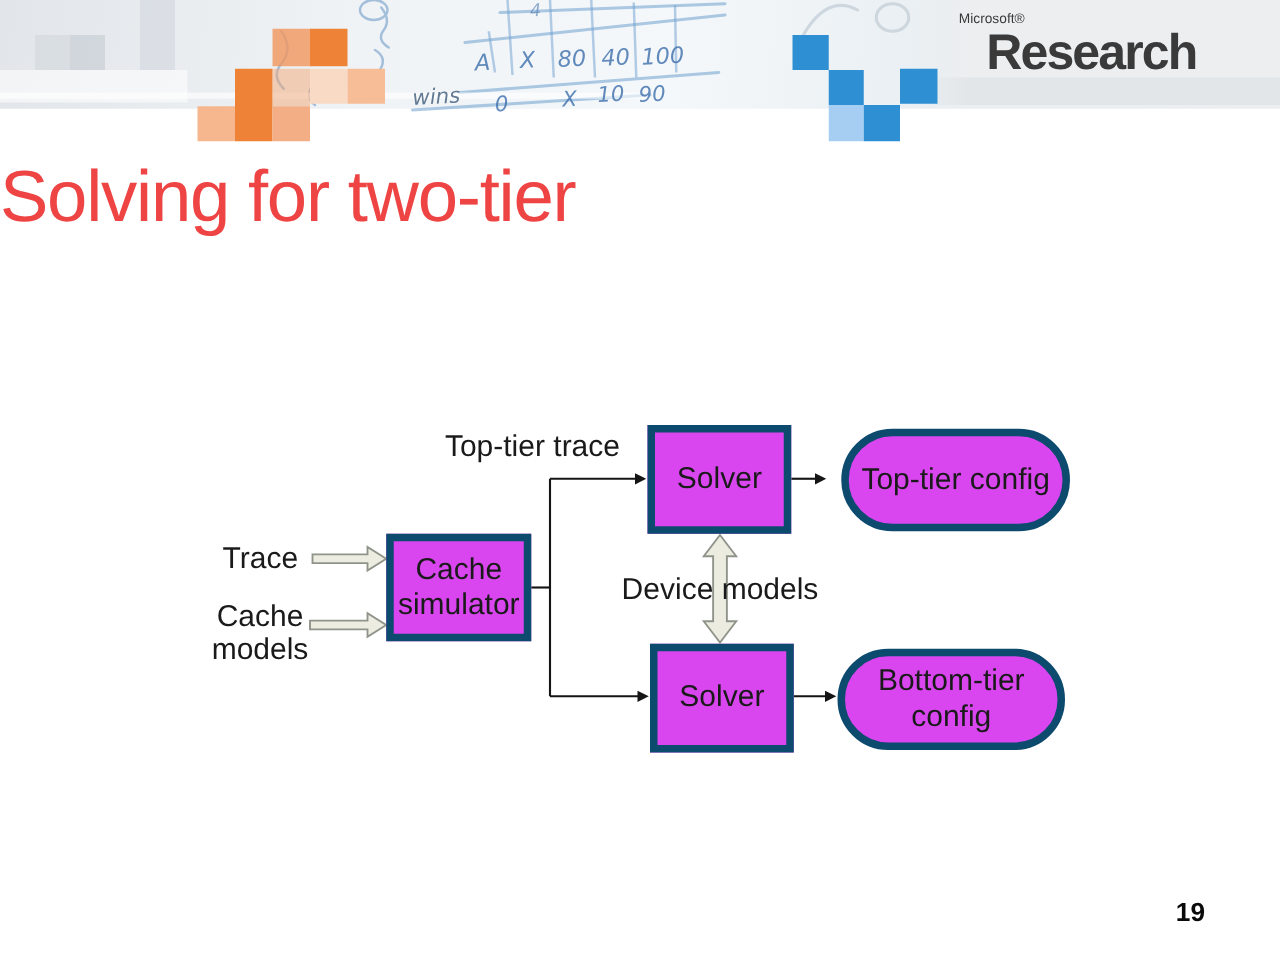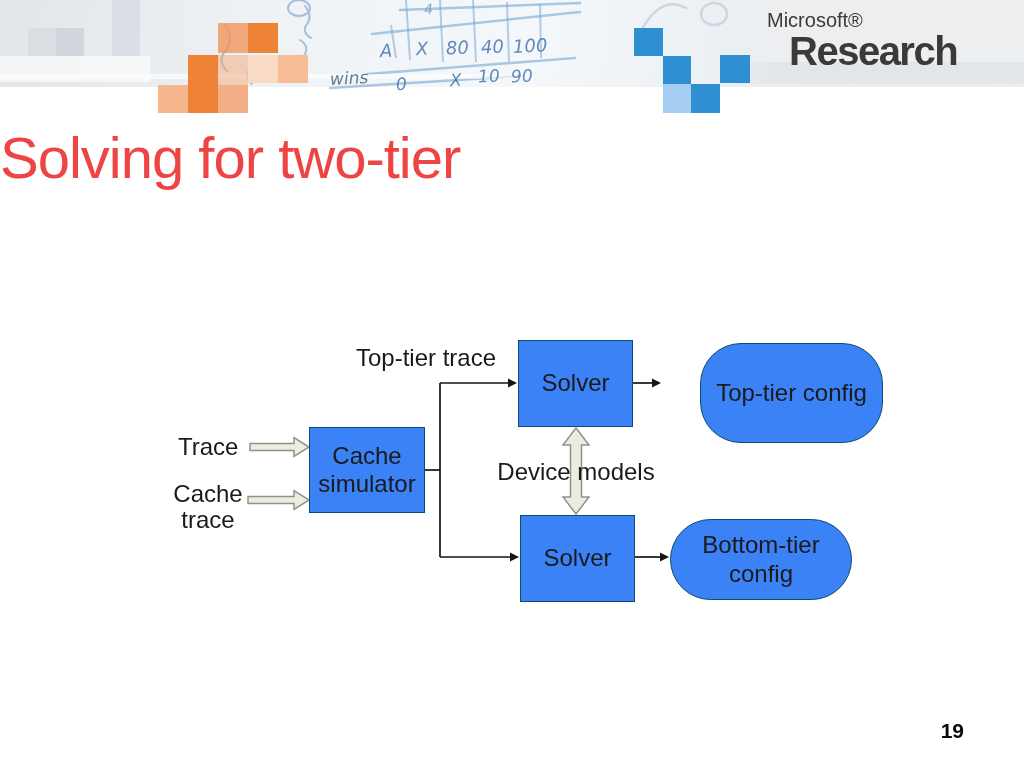--- a/index.html
+++ b/index.html
@@ -12,31 +12,31 @@
        background:linear-gradient(95deg,#E2E6EA 0%,#EFF3F6 28%,#F4F8FB 52%,#EAEFF3 72%,#ECEEF0 100%);}
   .logo-panel{position:absolute;left:730px;top:0;width:294px;height:62px;
        background:linear-gradient(to right,rgba(236,238,240,0),#ECEEF0 45px);}
   .logo-band{position:absolute;left:730px;top:62px;width:294px;height:22px;
        background:linear-gradient(to right,rgba(226,230,233,0),#E2E6E9 45px);}
   .gray-sq{position:absolute;}
   .px{position:absolute;}
   .scrib{position:absolute;color:#3D6FAC;opacity:.8;font-style:italic;
          font-family:"DejaVu Sans",sans-serif;transform:rotate(-3deg);}
   .logo{position:absolute;left:767px;top:10px;color:#3A3A3A;line-height:1;}
-  .logo .ms{display:block;font-size:20px;letter-spacing:0;}
+  .logo .ms{display:block;font-size:11px;letter-spacing:0;}
   .logo .rs{display:block;font-size:40px;font-weight:bold;letter-spacing:-1.5px;
             margin-left:22px;margin-top:1px;}
 
   
   .title{position:absolute;left:0;top:124px;width:1000px;text-align:left;
          font-size:58px;letter-spacing:-1px;color:#ef4444;}
   .pageno{position:absolute;right:60px;top:719px;font-size:21px;font-weight:bold;color:#0A0A0A;}
 
   
-  .node{position:absolute;border:1px solid #0c4a6e;background:#3b82f6;
+  .node{position:absolute;border:6px solid #0c4a6e;background:#d946ef;
         display:flex;align-items:center;justify-content:center;text-align:center;
         font-size:24px;color:#1A1A1A;line-height:1.18;box-sizing:border-box;}
   .stadium{border-radius:41px;padding:0 6px;}
   .dlabel{position:absolute;font-size:24px;color:#1A1A1A;text-align:center;line-height:1.1;}
   svg{display:block;}
 </style>
 </head>
 <body>
 
 <div class="slide">
@@ -132,28 +132,28 @@
       <polygon points="660,552.5 669,557 660,561.5"></polygon>
     </g>
     <g fill="#ECEDE0" stroke="#8F948A" stroke-width="1.5" stroke-linejoin="miter">
       <path d="M250,443.5 L294,443.5 L294,437.5 L309,447 L294,456.5 L294,450.5 L250,450.5 Z"></path>
       <path d="M248,496.5 L294,496.5 L294,490.5 L309,500 L294,509.5 L294,503.5 L248,503.5 Z"></path>
       <path d="M576,428 L589,445 L581.5,445 L581.5,497 L589,497 L576,514 L563,497 L570.5,497 L570.5,445 L563,445 Z"></path>
     </g>
   </svg>
 
   <div class="dlabel" style="left:178px;top:434px;">Trace</div>
-  <div class="dlabel" style="left:160px;top:481px;width:96px;">Cache trace</div>
+  <div class="dlabel" style="left:160px;top:481px;width:96px;">Cache models</div>
 
   <div class="node" style="left:309px;top:427px;width:116px;height:86px;">Cache simulator</div>
 
   <div class="dlabel" style="left:316px;top:345px;width:180px;text-align:right;">Top-tier trace</div>
   <div class="dlabel" style="left:494px;top:459px;width:164px;">Device models</div>
 
   <div class="node" style="left:518px;top:340px;width:115px;height:87px;">Solver</div>
   <div class="node" style="left:520px;top:515px;width:115px;height:87px;">Solver</div>
 
-  <div class="node stadium" style="left:700px;top:343px;width:183px;height:100px;">Top-tier config</div>
+  <div class="node stadium" style="left:673px;top:343px;width:183px;height:82px;">Top-tier config</div>
   <div class="node stadium" style="left:670px;top:519px;width:182px;height:81px;">Bottom-tier config</div>
 
   <div class="pageno">19</div>
 
 </div>
 
 </body></html>

